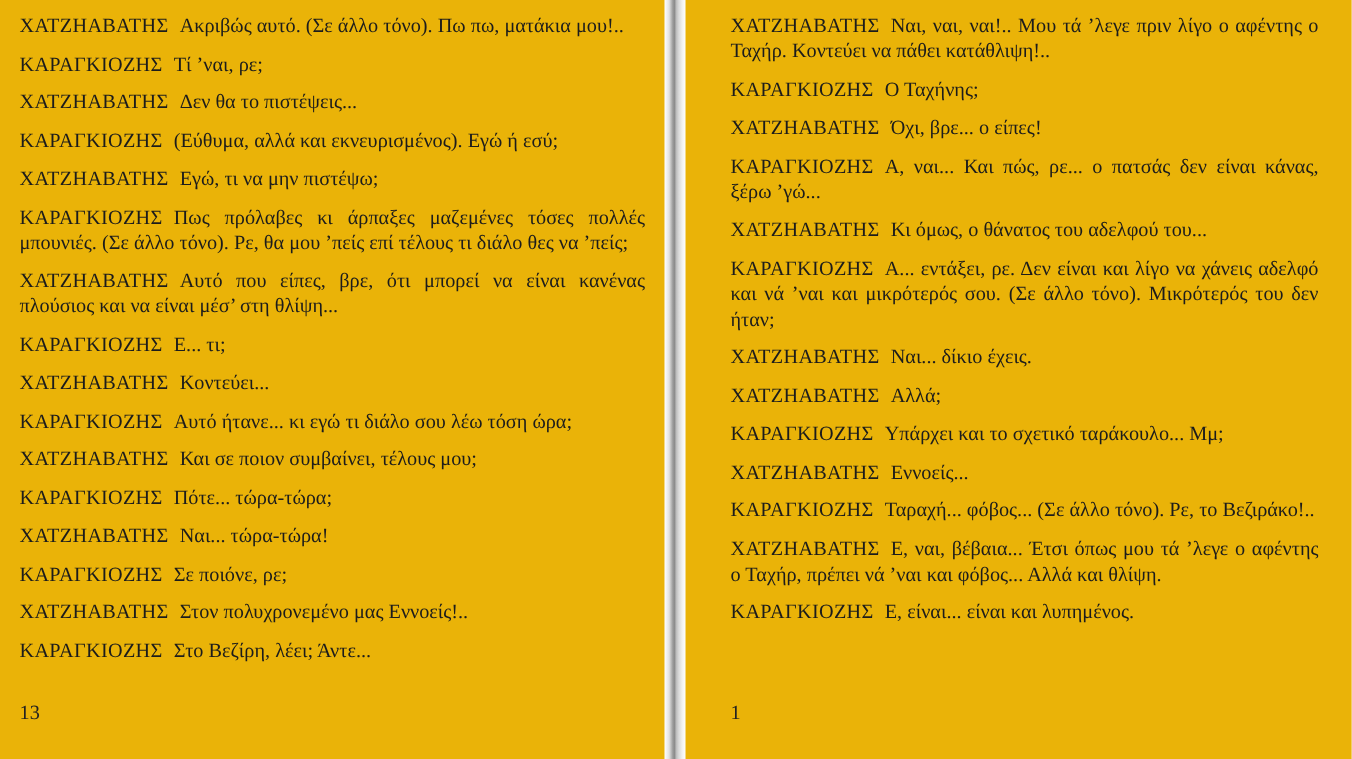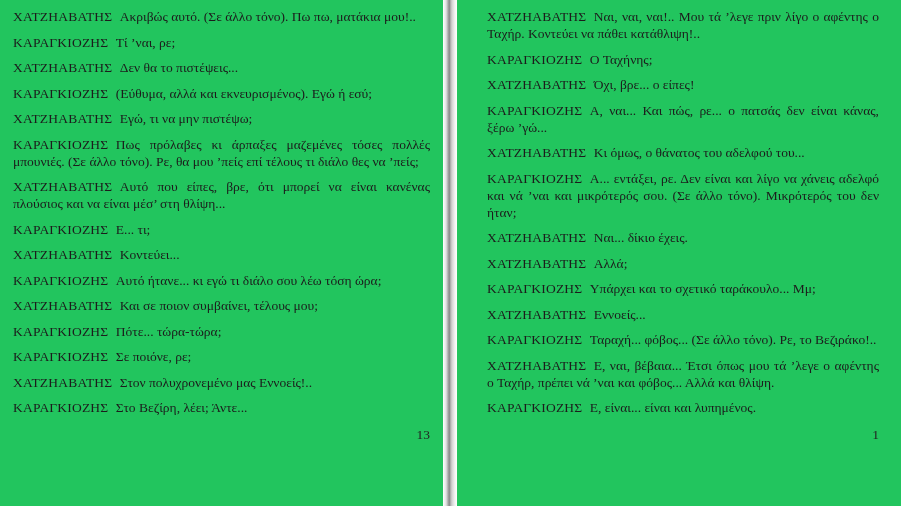--- a/index.html
+++ b/index.html
@@ -8,21 +8,21 @@
     width: 901px;
     height: 506px;
     overflow: hidden;
     font-family: "Liberation Serif", "DejaVu Serif", serif;
     color: #1c1c1c;
   }
   .spread {
     display: flex;
     width: 901px;
     height: 506px;
-    background: #22c55e;
+    background: #eab308;
   }
   .page {
     display: flex;
     flex-direction: column;
     height: 506px;
   }
   .page-left {
     width: 443px;
     padding: 8px 13px 0 13px;
   }
@@ -54,24 +54,24 @@
     text-align: justify;
     margin-bottom: 8.5px;
     color: #1c1c1c;
   }
   .speaker {
     margin-right: 0.55em;
     letter-spacing: 0.2px;
   }
   .page-number {
     flex: 0 0 auto;
-    text-align: right;
+    text-align: left;
     font-size: 13.5px;
     line-height: 14px;
-    padding-bottom: 64px;
+    padding-bottom: 24px;
     color: #222222;
   }
 </style>
 </head>
 <body>
 
 <div class="spread">
 
   <div class="page page-left">
     <div class="page-body">
@@ -80,20 +80,21 @@
         <p class="speech"><span class="speaker">ΧΑΤΖΗΑΒΑΤΗΣ</span><span class="speech-text">Δεν θα το πιστέψεις...</span></p>
         <p class="speech"><span class="speaker">ΚΑΡΑΓΚΙΟΖΗΣ</span><span class="speech-text">(Εύθυμα, αλλά και εκνευρισμένος). Εγώ ή εσύ;</span></p>
         <p class="speech"><span class="speaker">ΧΑΤΖΗΑΒΑΤΗΣ</span><span class="speech-text">Εγώ, τι να μην πιστέψω;</span></p>
         <p class="speech"><span class="speaker">ΚΑΡΑΓΚΙΟΖΗΣ</span><span class="speech-text">Πως πρόλαβες κι άρπαξες μαζεμένες τόσες πολλές μπουνιές. (Σε άλλο τόνο). Ρε, θα μου ’πείς επί τέλους τι διάλο θες να ’πείς;</span></p>
         <p class="speech"><span class="speaker">ΧΑΤΖΗΑΒΑΤΗΣ</span><span class="speech-text">Αυτό που είπες, βρε, ότι μπορεί να είναι κανένας πλούσιος και να είναι μέσ’ στη θλίψη...</span></p>
         <p class="speech"><span class="speaker">ΚΑΡΑΓΚΙΟΖΗΣ</span><span class="speech-text">Ε... τι;</span></p>
         <p class="speech"><span class="speaker">ΧΑΤΖΗΑΒΑΤΗΣ</span><span class="speech-text">Κοντεύει...</span></p>
         <p class="speech"><span class="speaker">ΚΑΡΑΓΚΙΟΖΗΣ</span><span class="speech-text">Αυτό ήτανε... κι εγώ τι διάλο σου λέω τόση ώρα;</span></p>
         <p class="speech"><span class="speaker">ΧΑΤΖΗΑΒΑΤΗΣ</span><span class="speech-text">Και σε ποιον συμβαίνει, τέλους μου;</span></p>
         <p class="speech"><span class="speaker">ΚΑΡΑΓΚΙΟΖΗΣ</span><span class="speech-text">Πότε... τώρα-τώρα;</span></p>
+        <p class="speech"><span class="speaker">ΧΑΤΖΗΑΒΑΤΗΣ</span><span class="speech-text">Ναι... τώρα-τώρα!</span></p>
         <p class="speech"><span class="speaker">ΚΑΡΑΓΚΙΟΖΗΣ</span><span class="speech-text">Σε ποιόνε, ρε;</span></p>
         <p class="speech"><span class="speaker">ΧΑΤΖΗΑΒΑΤΗΣ</span><span class="speech-text">Στον πολυχρονεμένο μας Εννοείς!..</span></p>
         <p class="speech"><span class="speaker">ΚΑΡΑΓΚΙΟΖΗΣ</span><span class="speech-text">Στο Βεζίρη, λέει; Άντε...</span></p>
       </div>
     <div class="page-number">13</div>
   </div>
 
   <div class="spine"></div>
 
   <div class="page page-right">

